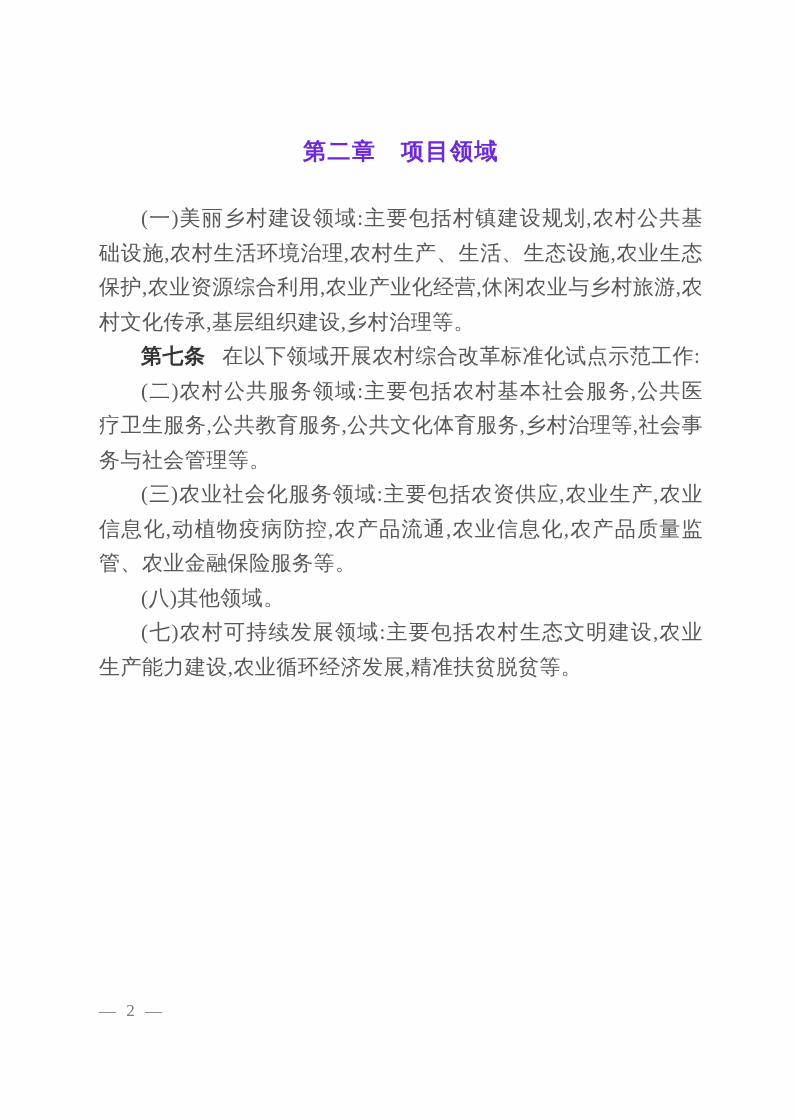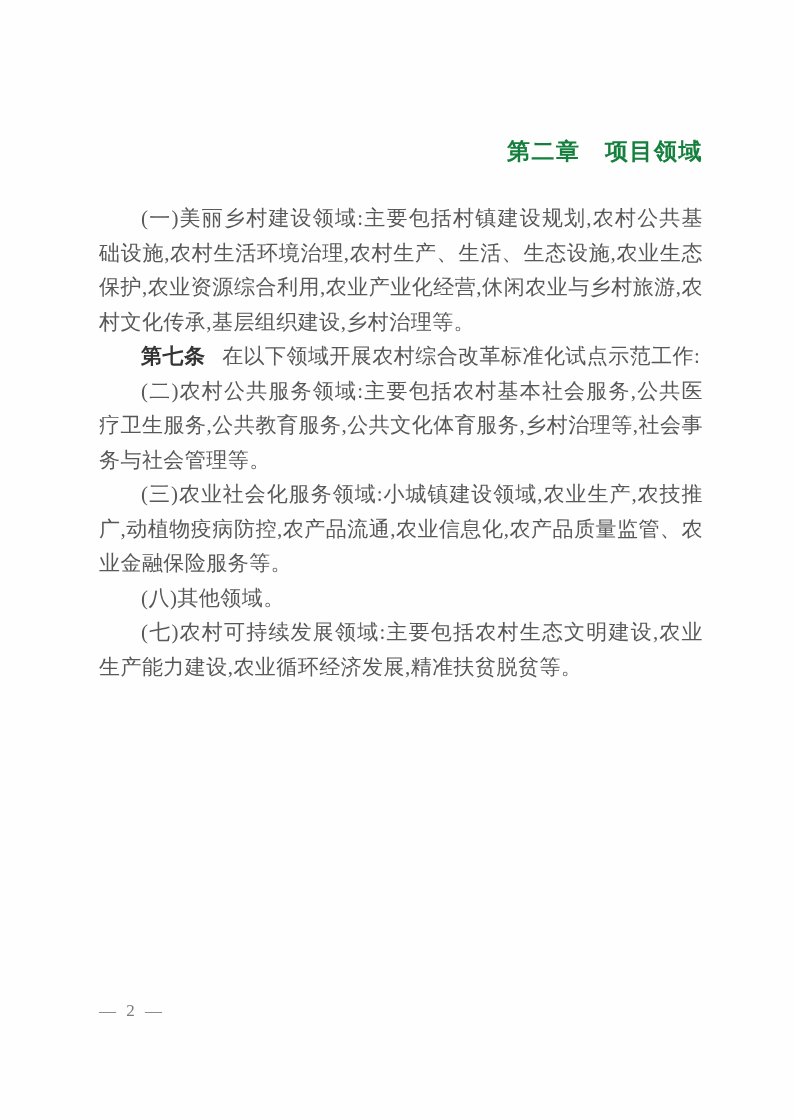--- a/index.html
+++ b/index.html
@@ -14,24 +14,24 @@
     background: #fefefe;
     font-family: "Liberation Serif", "DejaVu Serif", serif;
     overflow: hidden;
   }
   .chapter-title {
     position: absolute;
     top: 136px;
     left: 99px;
     width: 604px;
     margin: 0;
-    text-align: right;
+    text-align: center;
     font-size: 23px;
     font-weight: bold;
-    color: #15803d;
+    color: #6d28d9;
     letter-spacing: 1.5px;
   }
   .body-text {
     position: absolute;
     top: 201px;
     left: 99px;
     width: 604px;
     font-size: 21px;
     line-height: 34.5px;
     color: #585858;
@@ -64,21 +64,21 @@
 <div class="page">
 
   <h1 class="chapter-title">第二章　项目领域</h1>
 
   <div class="body-text">
 
     <p class="para">(一)美丽乡村建设领域:主要包括村镇建设规划,农村公共基础设施,农村生活环境治理,农村生产、生活、生态设施,农业生态保护,农业资源综合利用,农业产业化经营,休闲农业与乡村旅游,农村文化传承,基层组织建设,乡村治理等。</p>
 
     <p class="para"><span class="article-label">第七条</span><span>在以下领域开展农村综合改革标准化试点示范工作:</span></p>
     <p class="para">(二)农村公共服务领域:主要包括农村基本社会服务,公共医疗卫生服务,公共教育服务,公共文化体育服务,乡村治理等,社会事务与社会管理等。</p>
-    <p class="para">(三)农业社会化服务领域:小城镇建设领域,农业生产,农技推广,动植物疫病防控,农产品流通,农业信息化,农产品质量监管、农业金融保险服务等。</p>
+    <p class="para">(三)农业社会化服务领域:主要包括农资供应,农业生产,农业信息化,动植物疫病防控,农产品流通,农业信息化,农产品质量监管、农业金融保险服务等。</p>
     <p class="para">(八)其他领域。</p>
     <p class="para">(七)农村可持续发展领域:主要包括农村生态文明建设,农业生产能力建设,农业循环经济发展,精准扶贫脱贫等。</p>
 
   </div>
 
   <div class="page-number">— 2 —</div>
 
 </div>
 
 </body></html>

